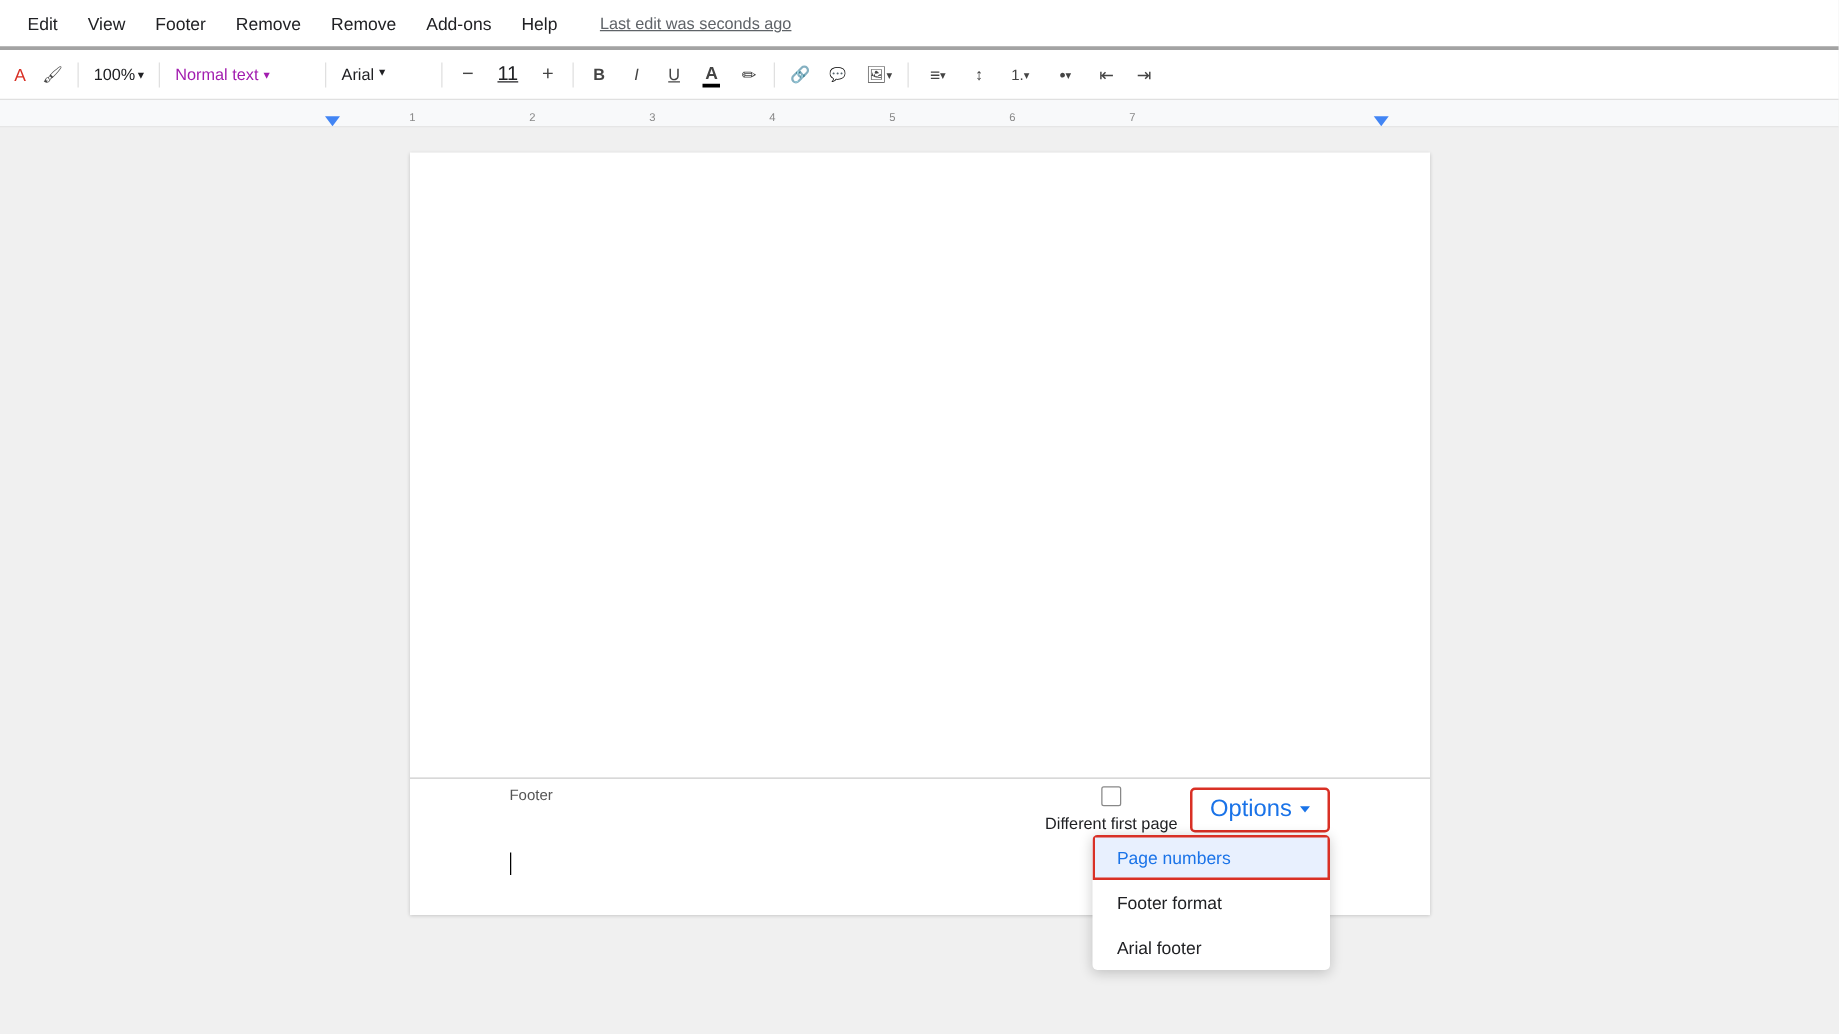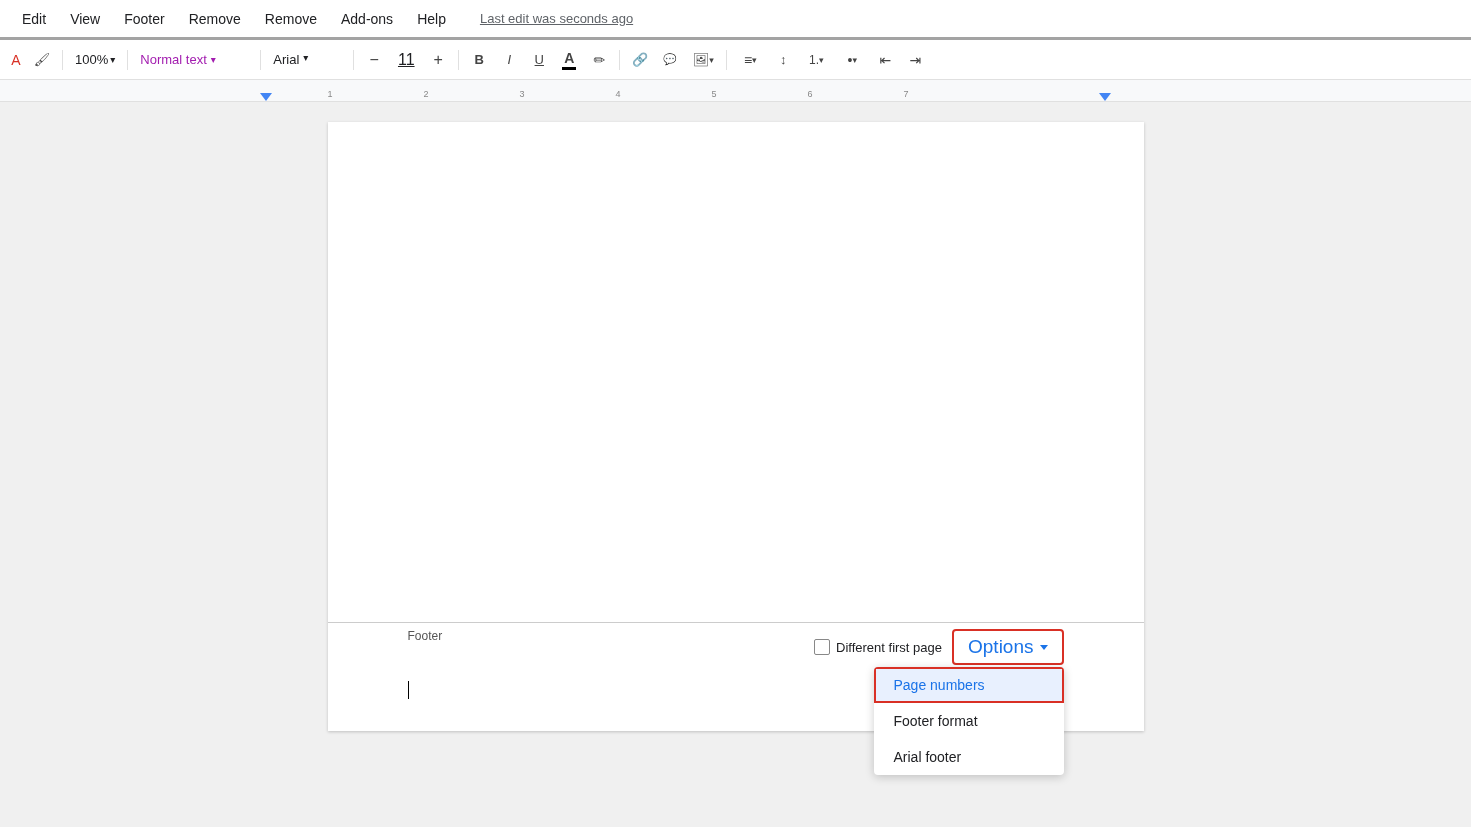--- a/index.html
+++ b/index.html
@@ -204,20 +204,21 @@
       align-items: center;
       gap: 10px;
     }
     .diff-first-page {
       display: flex;
       align-items: center;
       gap: 6px;
       font-size: 13px;
       color: #202124;
       cursor: pointer;
+      flex-direction: column;
     }
     .checkbox {
       width: 16px;
       height: 16px;
       border: 1.5px solid #888;
       border-radius: 2px;
       background: #fff;
       flex-shrink: 0;
     }
     .options-btn {

